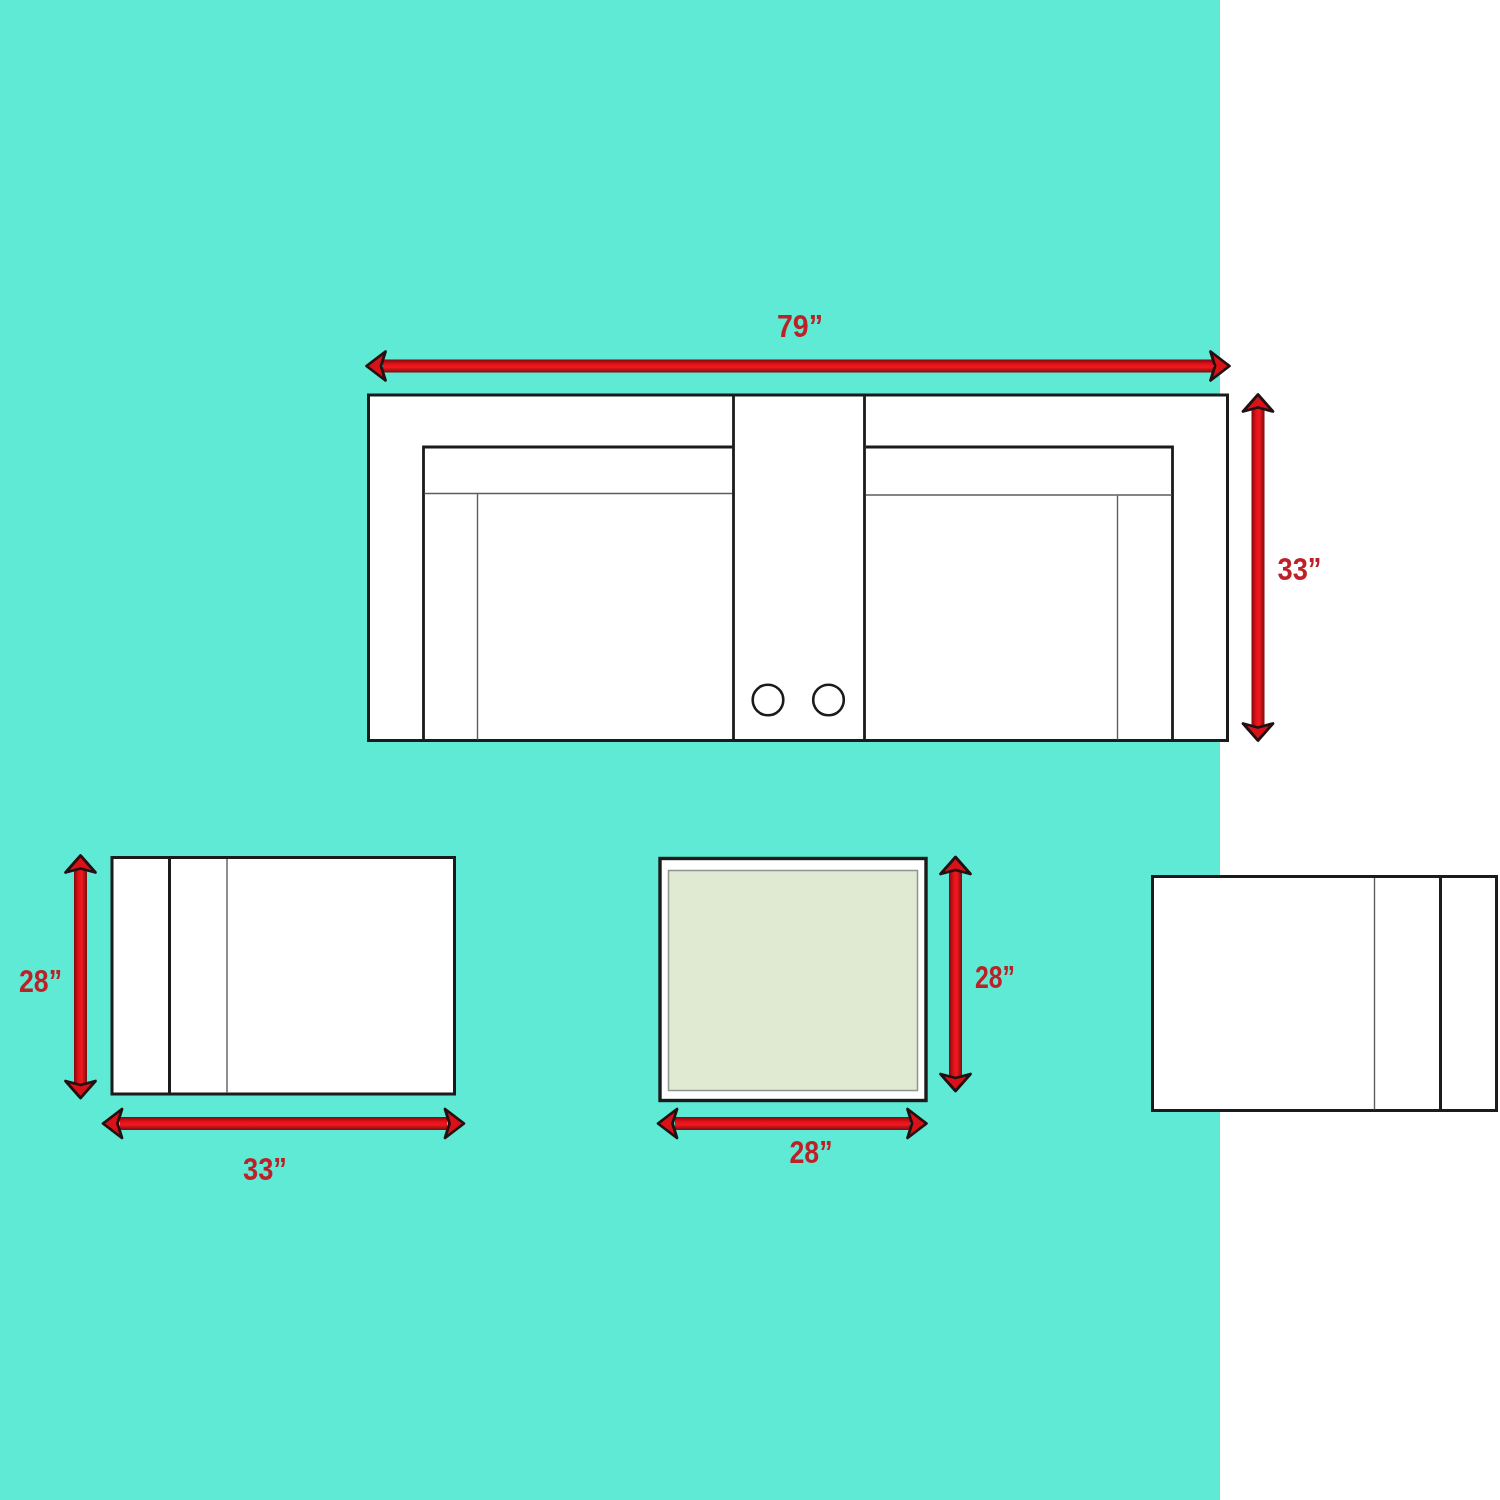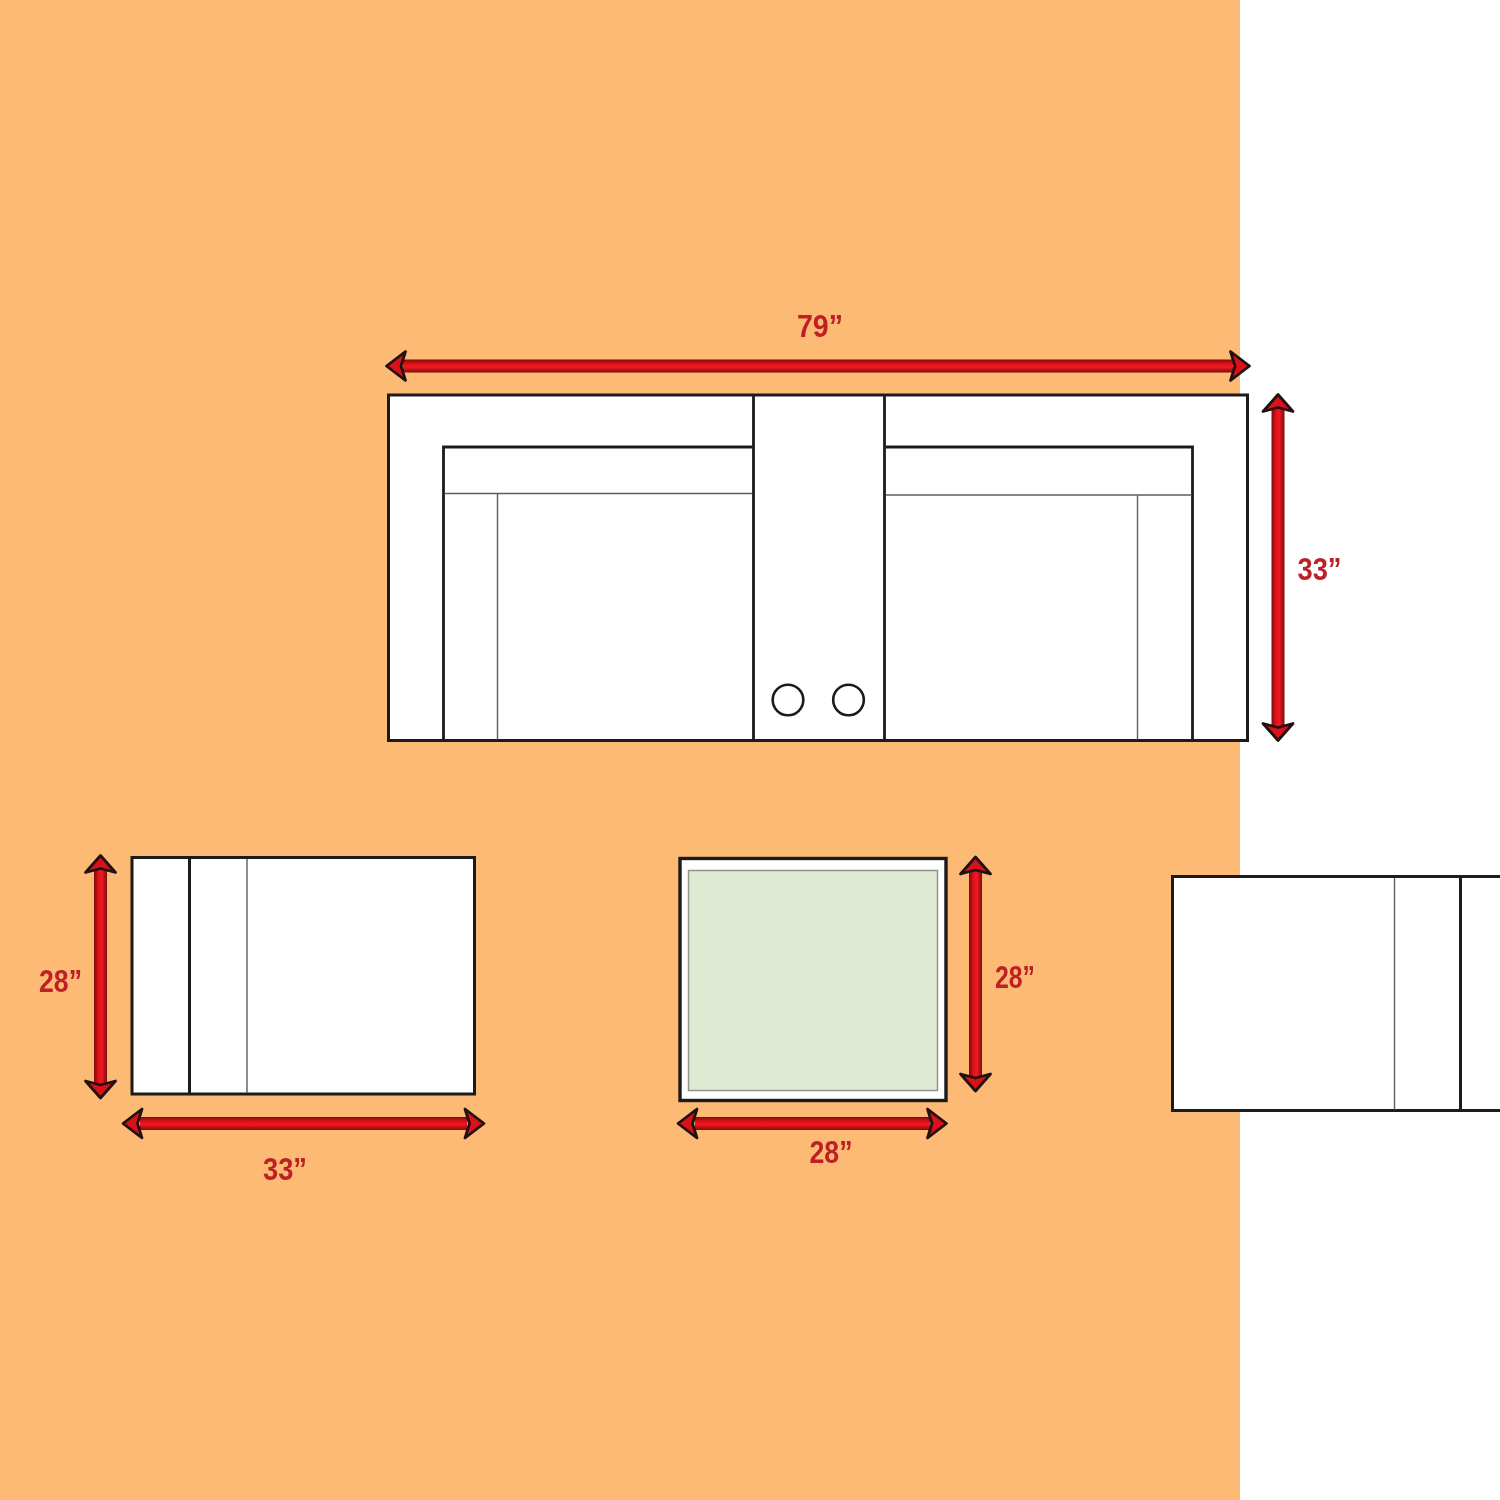--- a/index.html
+++ b/index.html
@@ -1,16 +1,16 @@
 <!DOCTYPE html>
 <html><head>
 <meta charset="utf-8">
 <style>
   html,body{margin:0;padding:0;background:#ffffff;}
-  #page{width:1220px;height:1500px;position:relative;background:#fdba74;padding-left:20px;}
+  #page{width:1220px;height:1500px;position:relative;background:#5eead4;}
   svg{display:block;}
   text{font-family:"Liberation Sans", sans-serif;font-weight:bold;fill:#bd2026;}
 </style>
 </head>
 <body>
 <div id="page">
 <svg width="1500" height="1500" viewBox="0 0 1500 1500">
   <defs>
     <linearGradient id="gh" x1="0" y1="0" x2="0" y2="1">
       <stop offset="0" stop-color="#7d0c0e"></stop>

